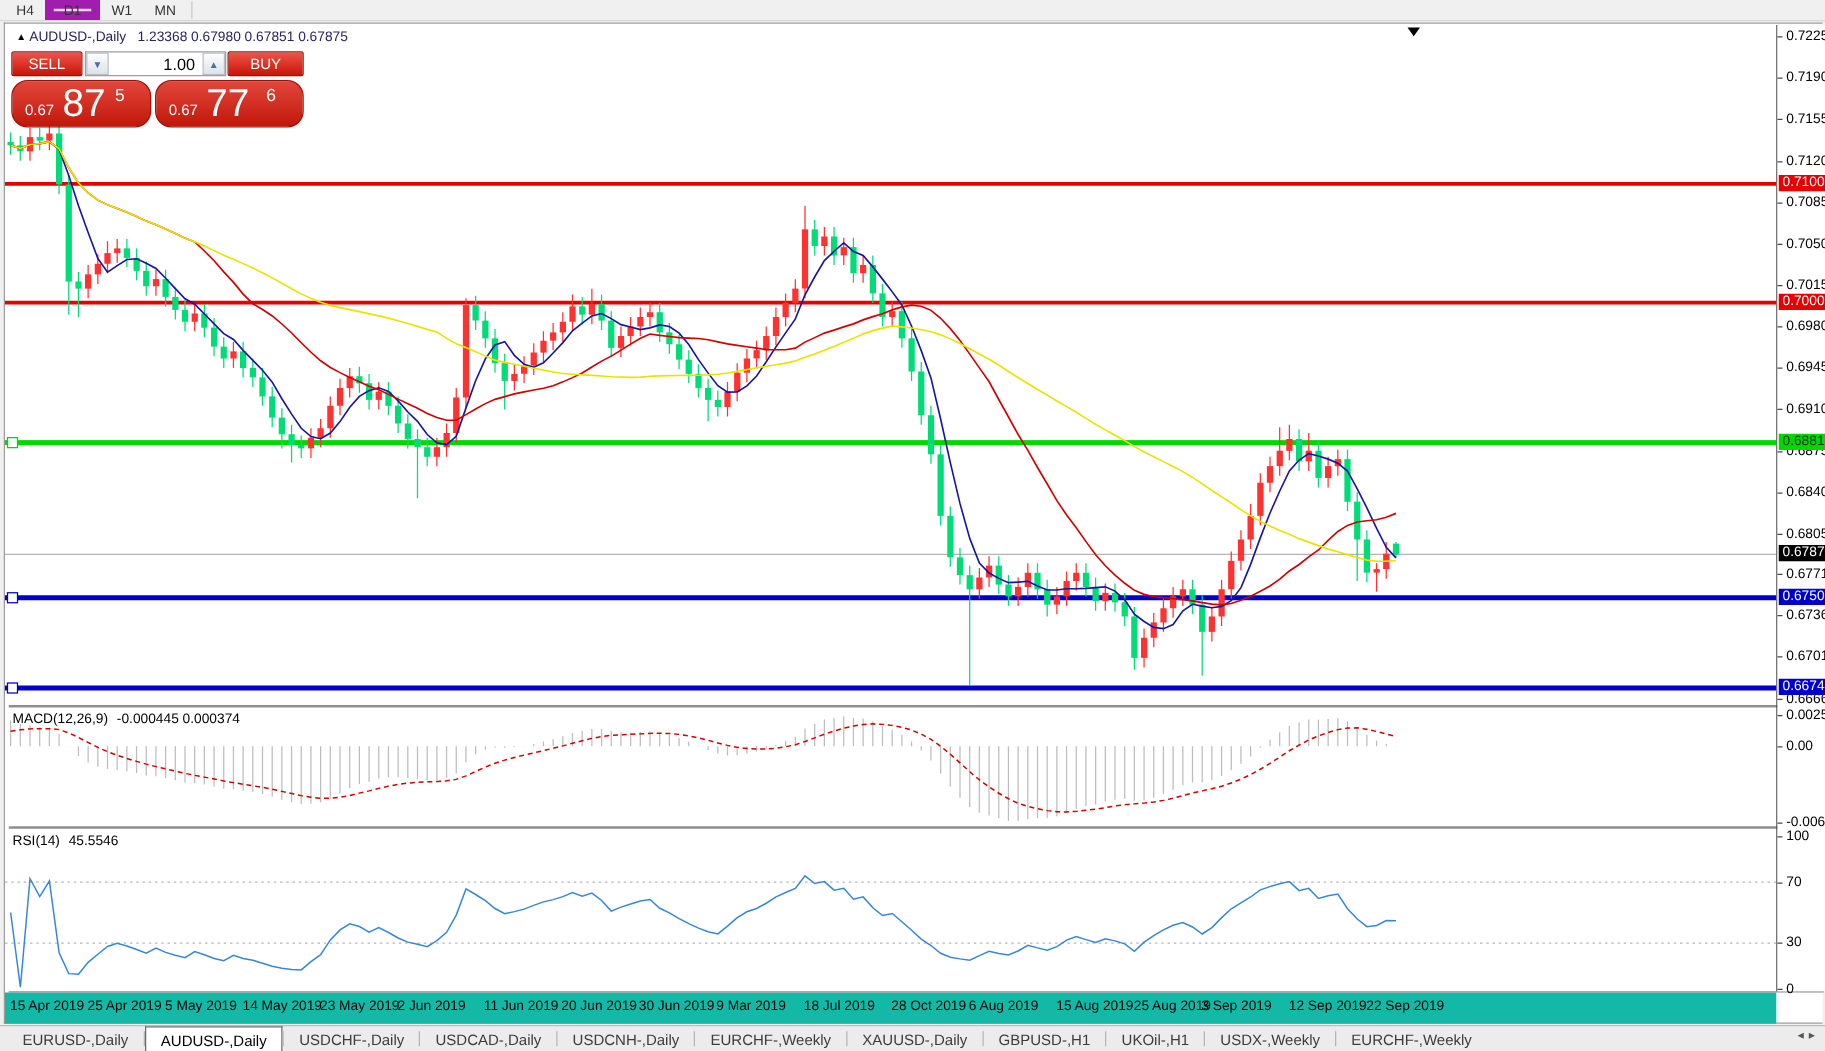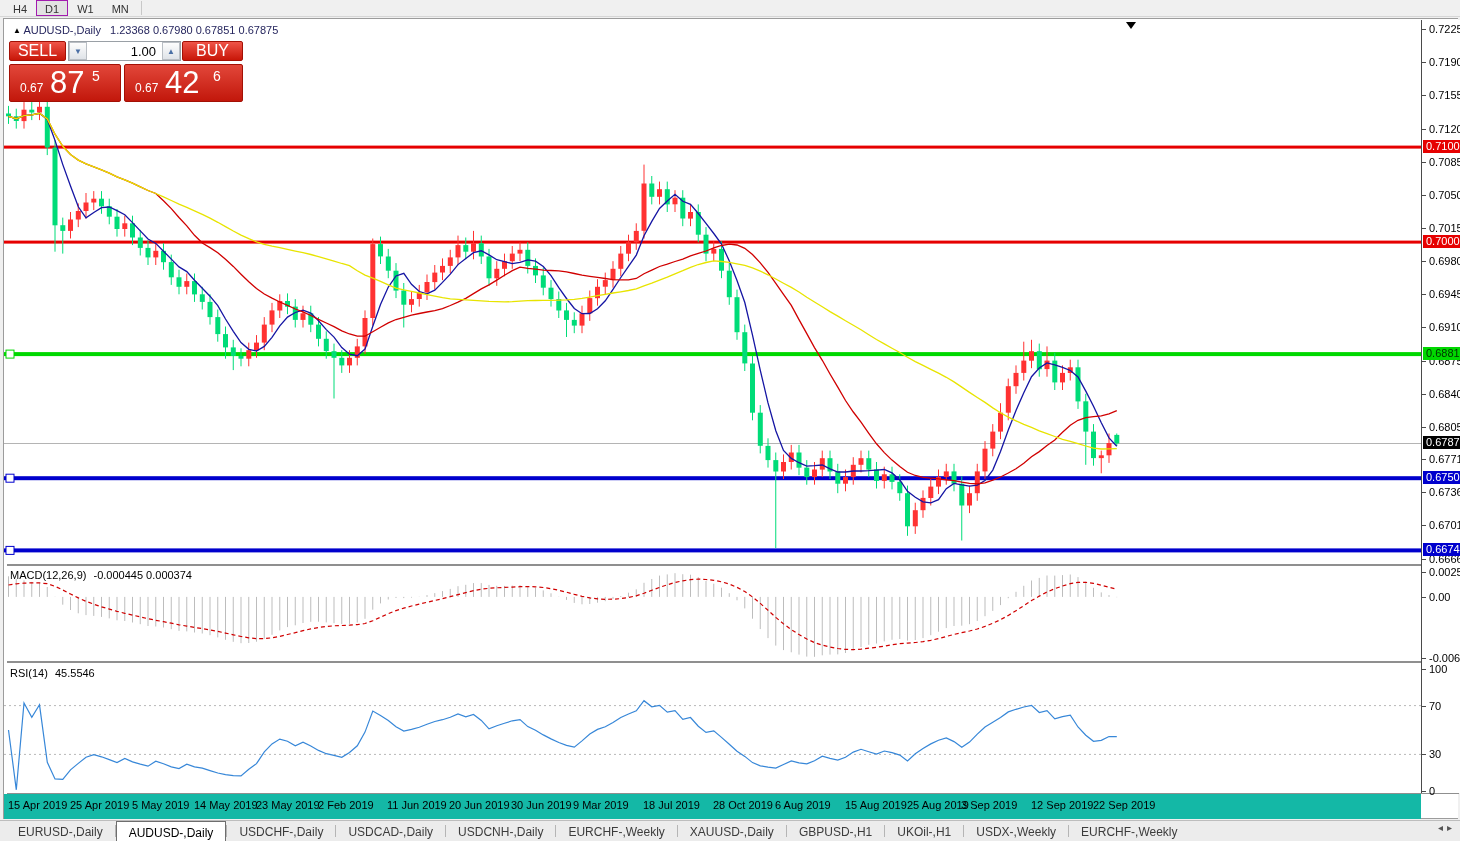--- a/index.html
+++ b/index.html
@@ -3,21 +3,21 @@
 <meta charset="utf-8">
 <style>
   *{margin:0;padding:0;box-sizing:border-box}
   html,body{width:1460px;height:841px;overflow:hidden;background:#f0f0f0;
     font-family:"Liberation Sans",sans-serif;-webkit-font-smoothing:none}
   
   #toolbar{position:absolute;left:0;top:0;width:1460px;height:17px;background:#f0f0f0;
     border-bottom:1px solid #d6d6d6;display:flex;align-items:stretch;padding-left:4px}
   .tfbtn{font-size:11px;color:#333;padding:1px 8px 0 8px;border:1px solid transparent;
     display:flex;align-items:center;cursor:default}
-  .tfbtn.active{background:#e2e2e2;border:1px solid #a21caf}
+  .tfbtn.active{background:#e2e2e2;border:7px solid #a21caf}
   .tbar-sep{width:1px;background:#c8c8c8;margin:1px 3px}
   
   #chartwin{position:absolute;left:3px;top:18px;width:1455px;height:801px;background:#fff;
     border:1px solid #9c9c9c;border-right:none}
   #main-pane,#macd-pane,#rsi-pane{position:absolute;left:0;background:#fff}
   svg{position:absolute;left:0;top:0;display:block}
   .sep{position:absolute;left:3px;width:1452px;background:#8f8f8f;z-index:5}
   
   .pane-label{position:absolute;font-size:11px;color:#000;z-index:6;white-space:nowrap}
   #chart-title{position:absolute;left:9px;top:5px;font-size:11px;color:#26265e;z-index:7;white-space:nowrap}
@@ -35,30 +35,30 @@
   #tabbar{position:absolute;left:0;top:820px;width:1460px;height:21px;background:#ececec;
     border-top:1px solid #bdbdbd;display:flex;align-items:stretch;padding-left:6px}
   .tab{font-size:12px;color:#3c3c3c;padding:2px 12px 0 12px;display:flex;align-items:center;
     white-space:nowrap;cursor:default}
   .tab.active{background:#fff;border:1px solid #6e6e6e;border-bottom:none;color:#000}
   .tab-sep{width:1px;background:#b5b5b5;margin:4px 0}
   #tab-nav{position:absolute;right:4px;top:822px;font-size:10px;color:#555;letter-spacing:4px}
   
   #trade{position:absolute;left:5px;top:22px;z-index:8;width:234px;height:81px}
   .redbtn{position:absolute;height:20px;background:linear-gradient(180deg,#ef5448,#c81608);
-    border:1px solid #a31005;border-radius:2px;color:#fff;font-size:16px;display:flex;
+    border:1px solid #a31005;border-radius:2px;color:#fff;font-size:12px;display:flex;
     align-items:center;justify-content:center;cursor:pointer}
   #volgroup{position:absolute;left:59px;top:0;width:113px;height:20px;background:#fff;
     border:1px solid #9aa0a6;display:flex}
   .spin{width:18px;height:18px;background:linear-gradient(180deg,#fdfdfd,#dfe3e8);
     border:1px solid #b9bec4;font-size:8px;color:#4a6fa5;display:flex;align-items:center;
     justify-content:center;cursor:pointer}
   #vol{flex:1;font-size:13px;color:#000;text-align:right;padding:2px 6px 0 0}
   .pricepanel{position:absolute;top:23px;height:38px;background:linear-gradient(180deg,#e2473a,#c2170b);
-    border:1px solid #a31005;border-radius:2px;color:#fff;cursor:pointer}
+    border:1px solid #a31005;border-radius:13px;color:#fff;cursor:pointer}
   .pp-small{position:absolute;left:10px;bottom:6px;font-size:12px}
   .pp-big{position:absolute;left:40px;top:0px;font-size:31px;font-weight:400;line-height:36px}
   .pp-sup{position:absolute;font-size:14px;top:3px}
 </style>
 </head>
 <body>
 
 <div id="toolbar">
     <div class="tfbtn">H4</div>
     <div class="tfbtn active">D1</div>
@@ -387,21 +387,21 @@
       <div class="spin">▲</div>
     </div>
     <div class="redbtn" id="buybtn" style="left:173px;top:0;width:61px">BUY</div>
     <div class="pricepanel" style="left:0;width:112px">
       <span class="pp-small">0.67</span>
       <span class="pp-big">87</span>
       <span class="pp-sup" style="left:82px">5</span>
     </div>
     <div class="pricepanel" style="left:115px;width:119px">
       <span class="pp-small">0.67</span>
-      <span class="pp-big">42</span>
+      <span class="pp-big">77</span>
       <span class="pp-sup" style="left:88px">6</span>
     </div>
   </div>
 
   <div class="sep" style="top:545px;height:2px"></div>
   <div id="macd-pane" style="top:548px;height:93px;width:1417px">
       <svg width="1417" height="93" viewBox="0 0 1417 93">
         <line x1="4.5" y1="29.9" x2="4.5" y2="9.3" stroke="#bdbdbd" stroke-width="1"></line>
         <line x1="12.25" y1="29.9" x2="12.25" y2="12.0" stroke="#bdbdbd" stroke-width="1"></line>
         <line x1="20" y1="29.9" x2="20" y2="13.4" stroke="#bdbdbd" stroke-width="1"></line>
@@ -565,21 +565,21 @@
     <span>RSI(14)</span>
     <span style="margin-left:4px">45.5546</span>
   </div>
   <div class="sep" style="top:774px;height:1px"></div>
   <div id="date-axis" style="top:775px">
       <div class="dlabel" style="left:4px">15 Apr 2019</div>
       <div class="dlabel" style="left:66px">25 Apr 2019</div>
       <div class="dlabel" style="left:128px">5 May 2019</div>
       <div class="dlabel" style="left:190px">14 May 2019</div>
       <div class="dlabel" style="left:252px">23 May 2019</div>
-      <div class="dlabel" style="left:314px">2 Feb 2019</div>
+      <div class="dlabel" style="left:314px">2 Jun 2019</div>
       <div class="dlabel" style="left:383px">11 Jun 2019</div>
       <div class="dlabel" style="left:445px">20 Jun 2019</div>
       <div class="dlabel" style="left:507px">30 Jun 2019</div>
       <div class="dlabel" style="left:569px">9 Mar 2019</div>
       <div class="dlabel" style="left:639px">18 Jul 2019</div>
       <div class="dlabel" style="left:709px">28 Oct 2019</div>
       <div class="dlabel" style="left:771px">6 Aug 2019</div>
       <div class="dlabel" style="left:841px">15 Aug 2019</div>
       <div class="dlabel" style="left:903px">25 Aug 2019</div>
       <div class="dlabel" style="left:957px">3 Sep 2019</div>

